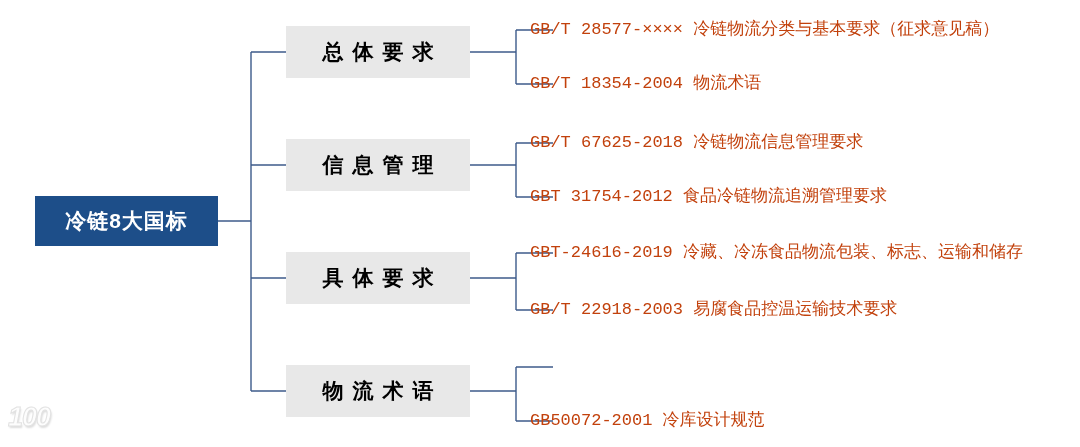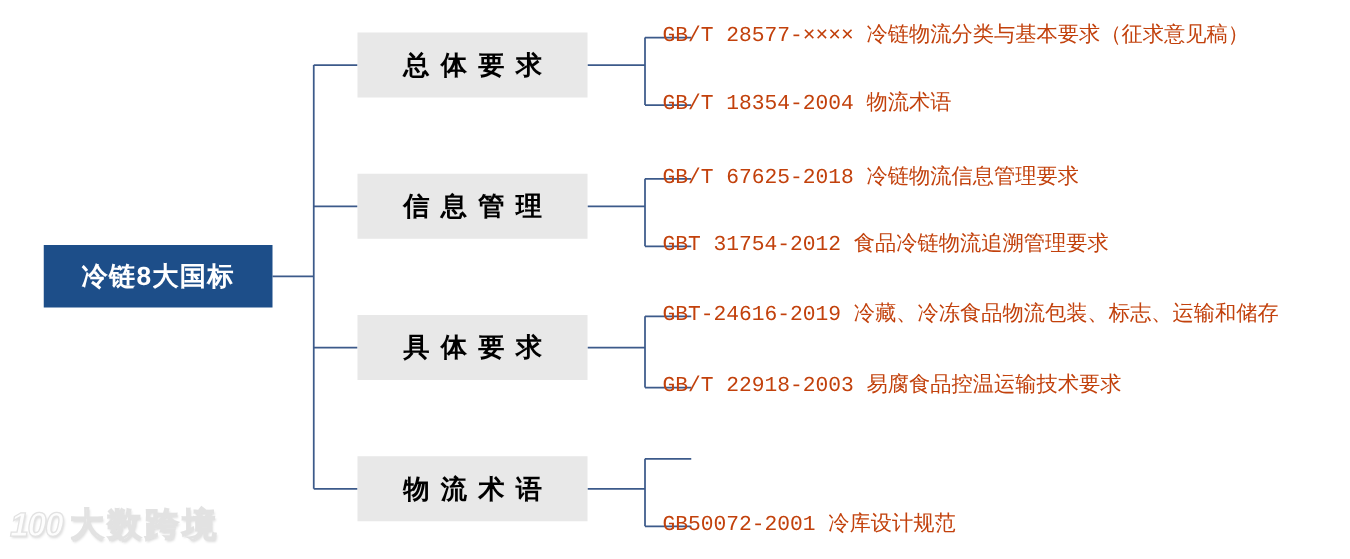--- a/index.html
+++ b/index.html
@@ -54,21 +54,21 @@
     color: #c2410c;
     white-space: nowrap;
     font-family: Liberation Mono, monospace;
   }
   .watermark {
     position: absolute;
     left: 8px;
     top: 402px;
     display: flex;
     align-items: center;
-    gap: 6px;
+    gap: 18px;
     color: #fdfdfd;
     -webkit-text-stroke: 1px #e2e2e2;
     text-shadow: 1px 1.5px 2px #dcdcdc;
     user-select: none;
   }
   .wm-logo {
     font-size: 27px;
     font-weight: bold;
     font-style: italic;
     letter-spacing: -1px;
@@ -149,16 +149,15 @@
   </div>
   <div class="leaf" style="top:298px">
     <span>GB/T 22918-2003 易腐食品控温运输技术要求</span>
   </div>
   <div class="leaf" style="top:409px">
     <span>GB50072-2001 冷库设计规范</span>
   </div>
 
   <div class="watermark">
     <span class="wm-logo">100</span>
-    <span class="wm-text">大数跨境</span>
   </div>
 
 </div>
 
 </body></html>

